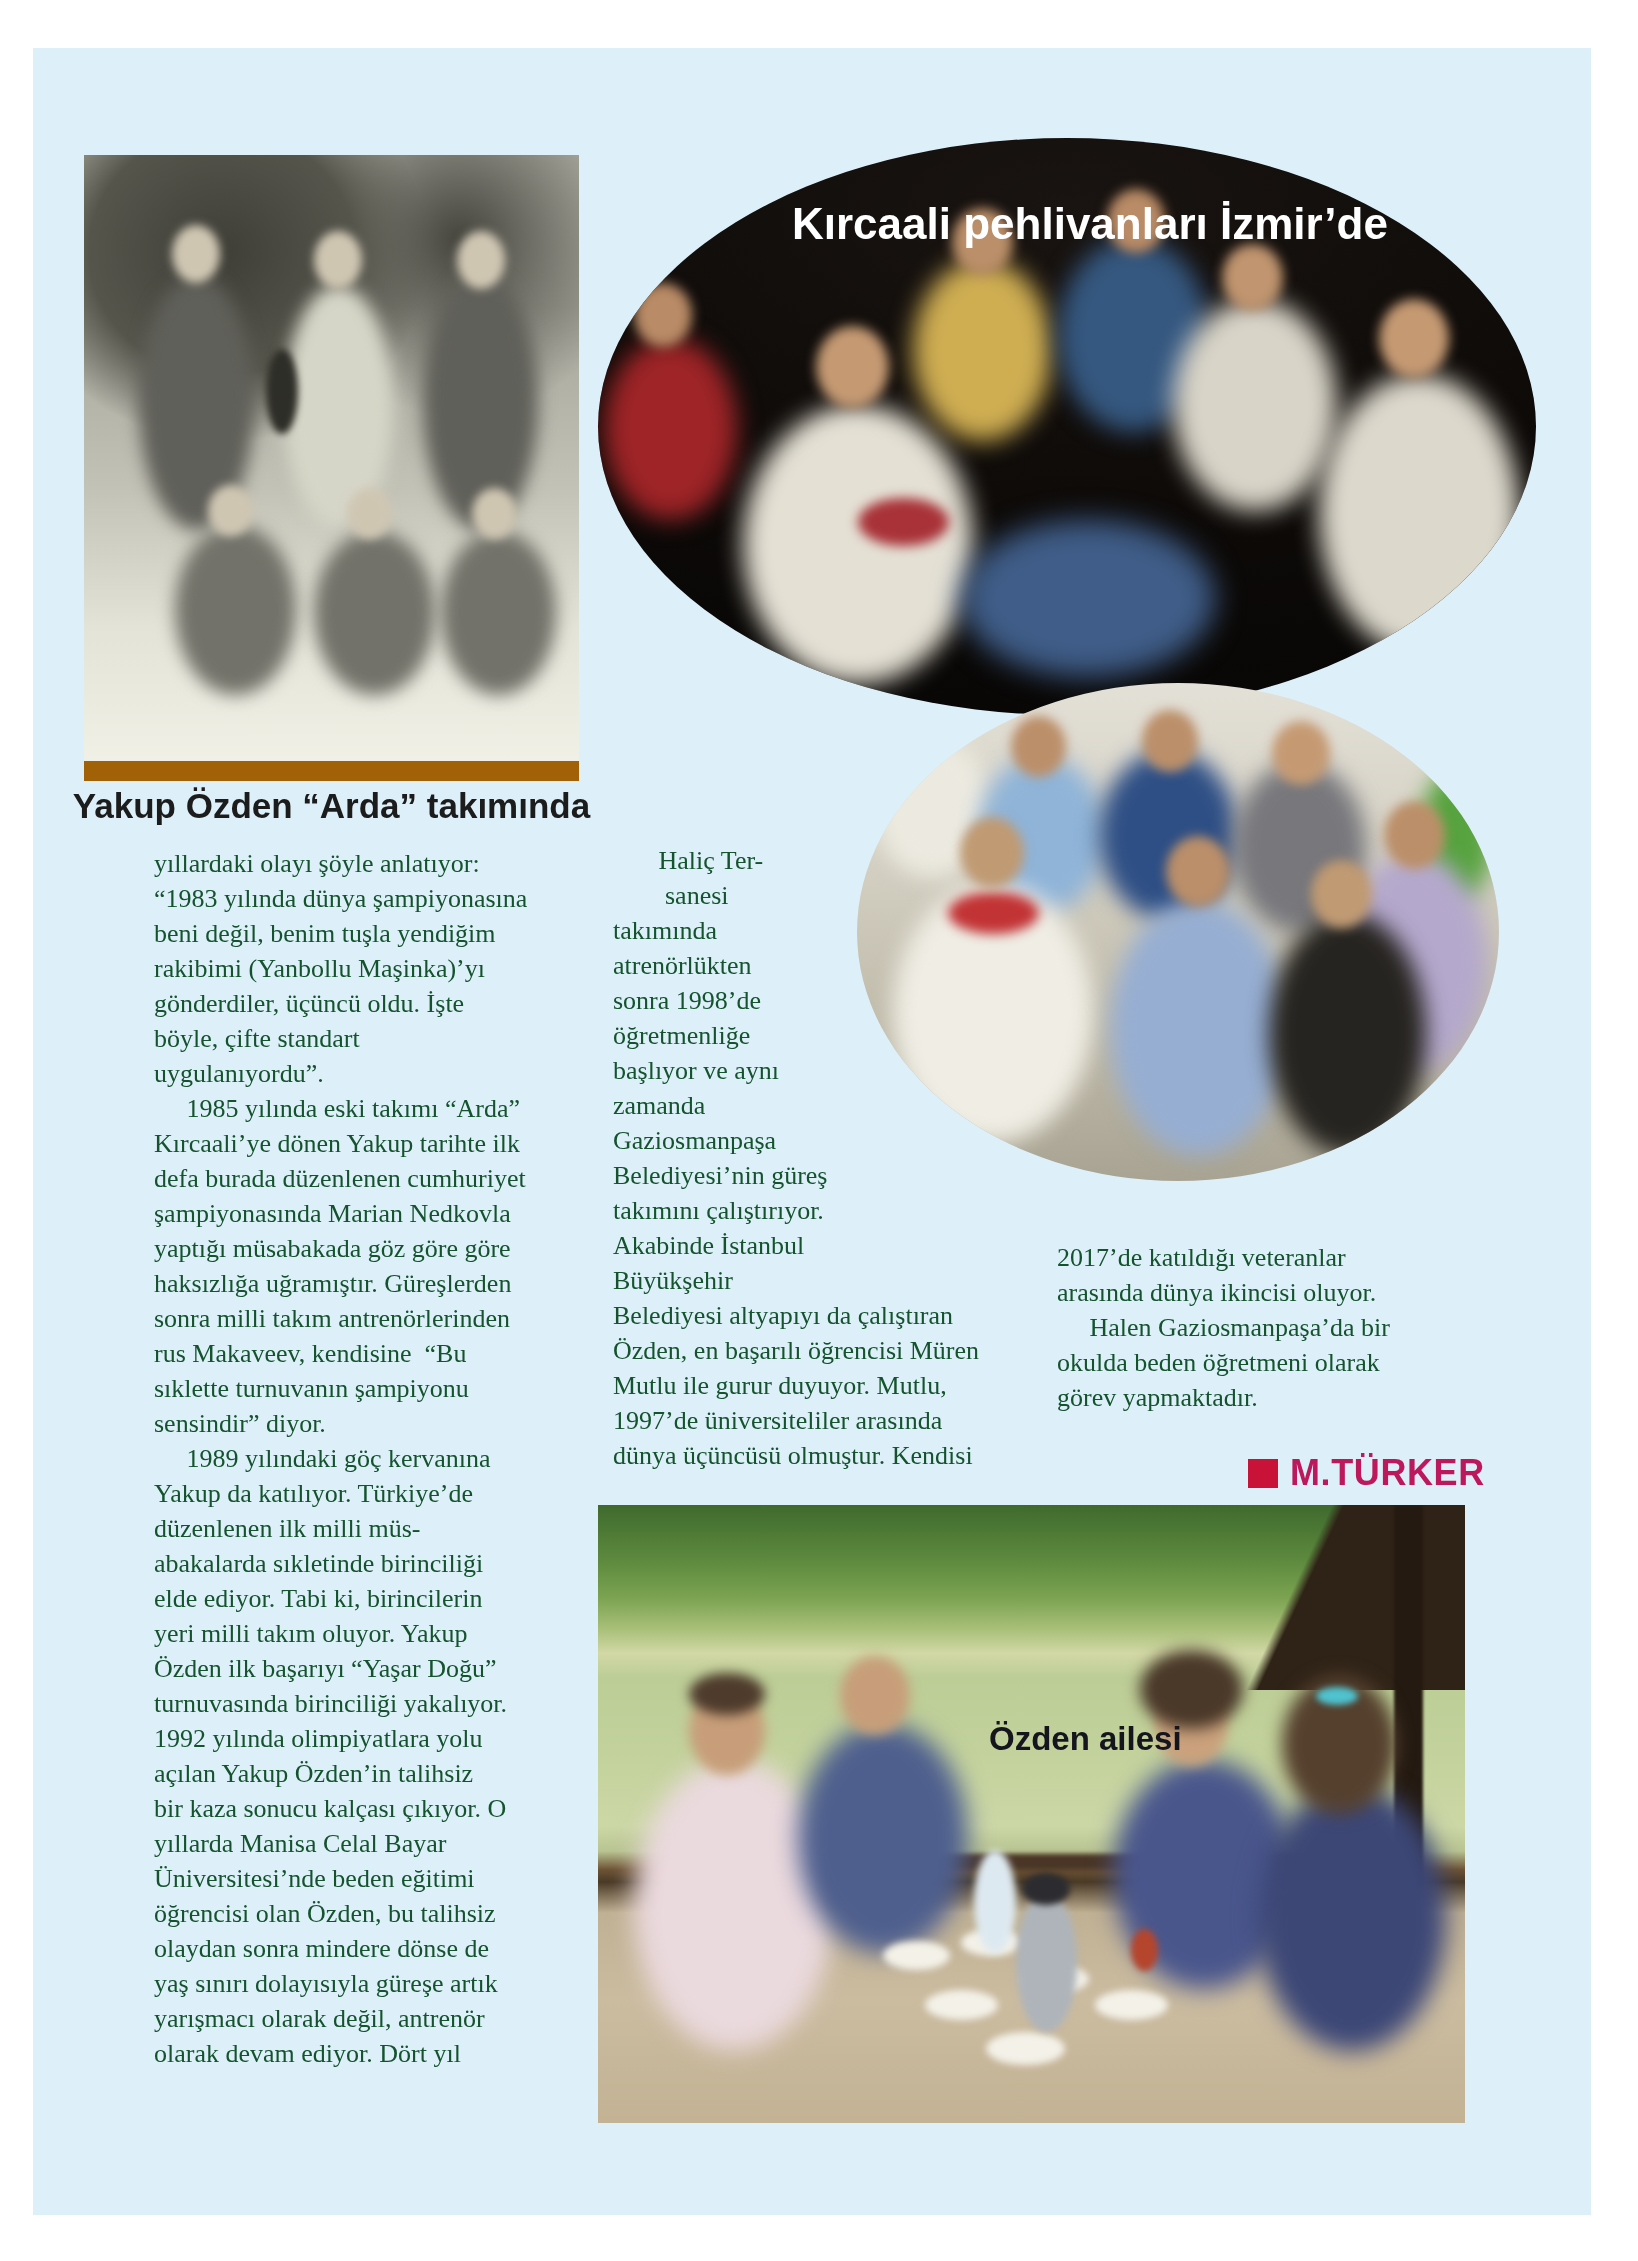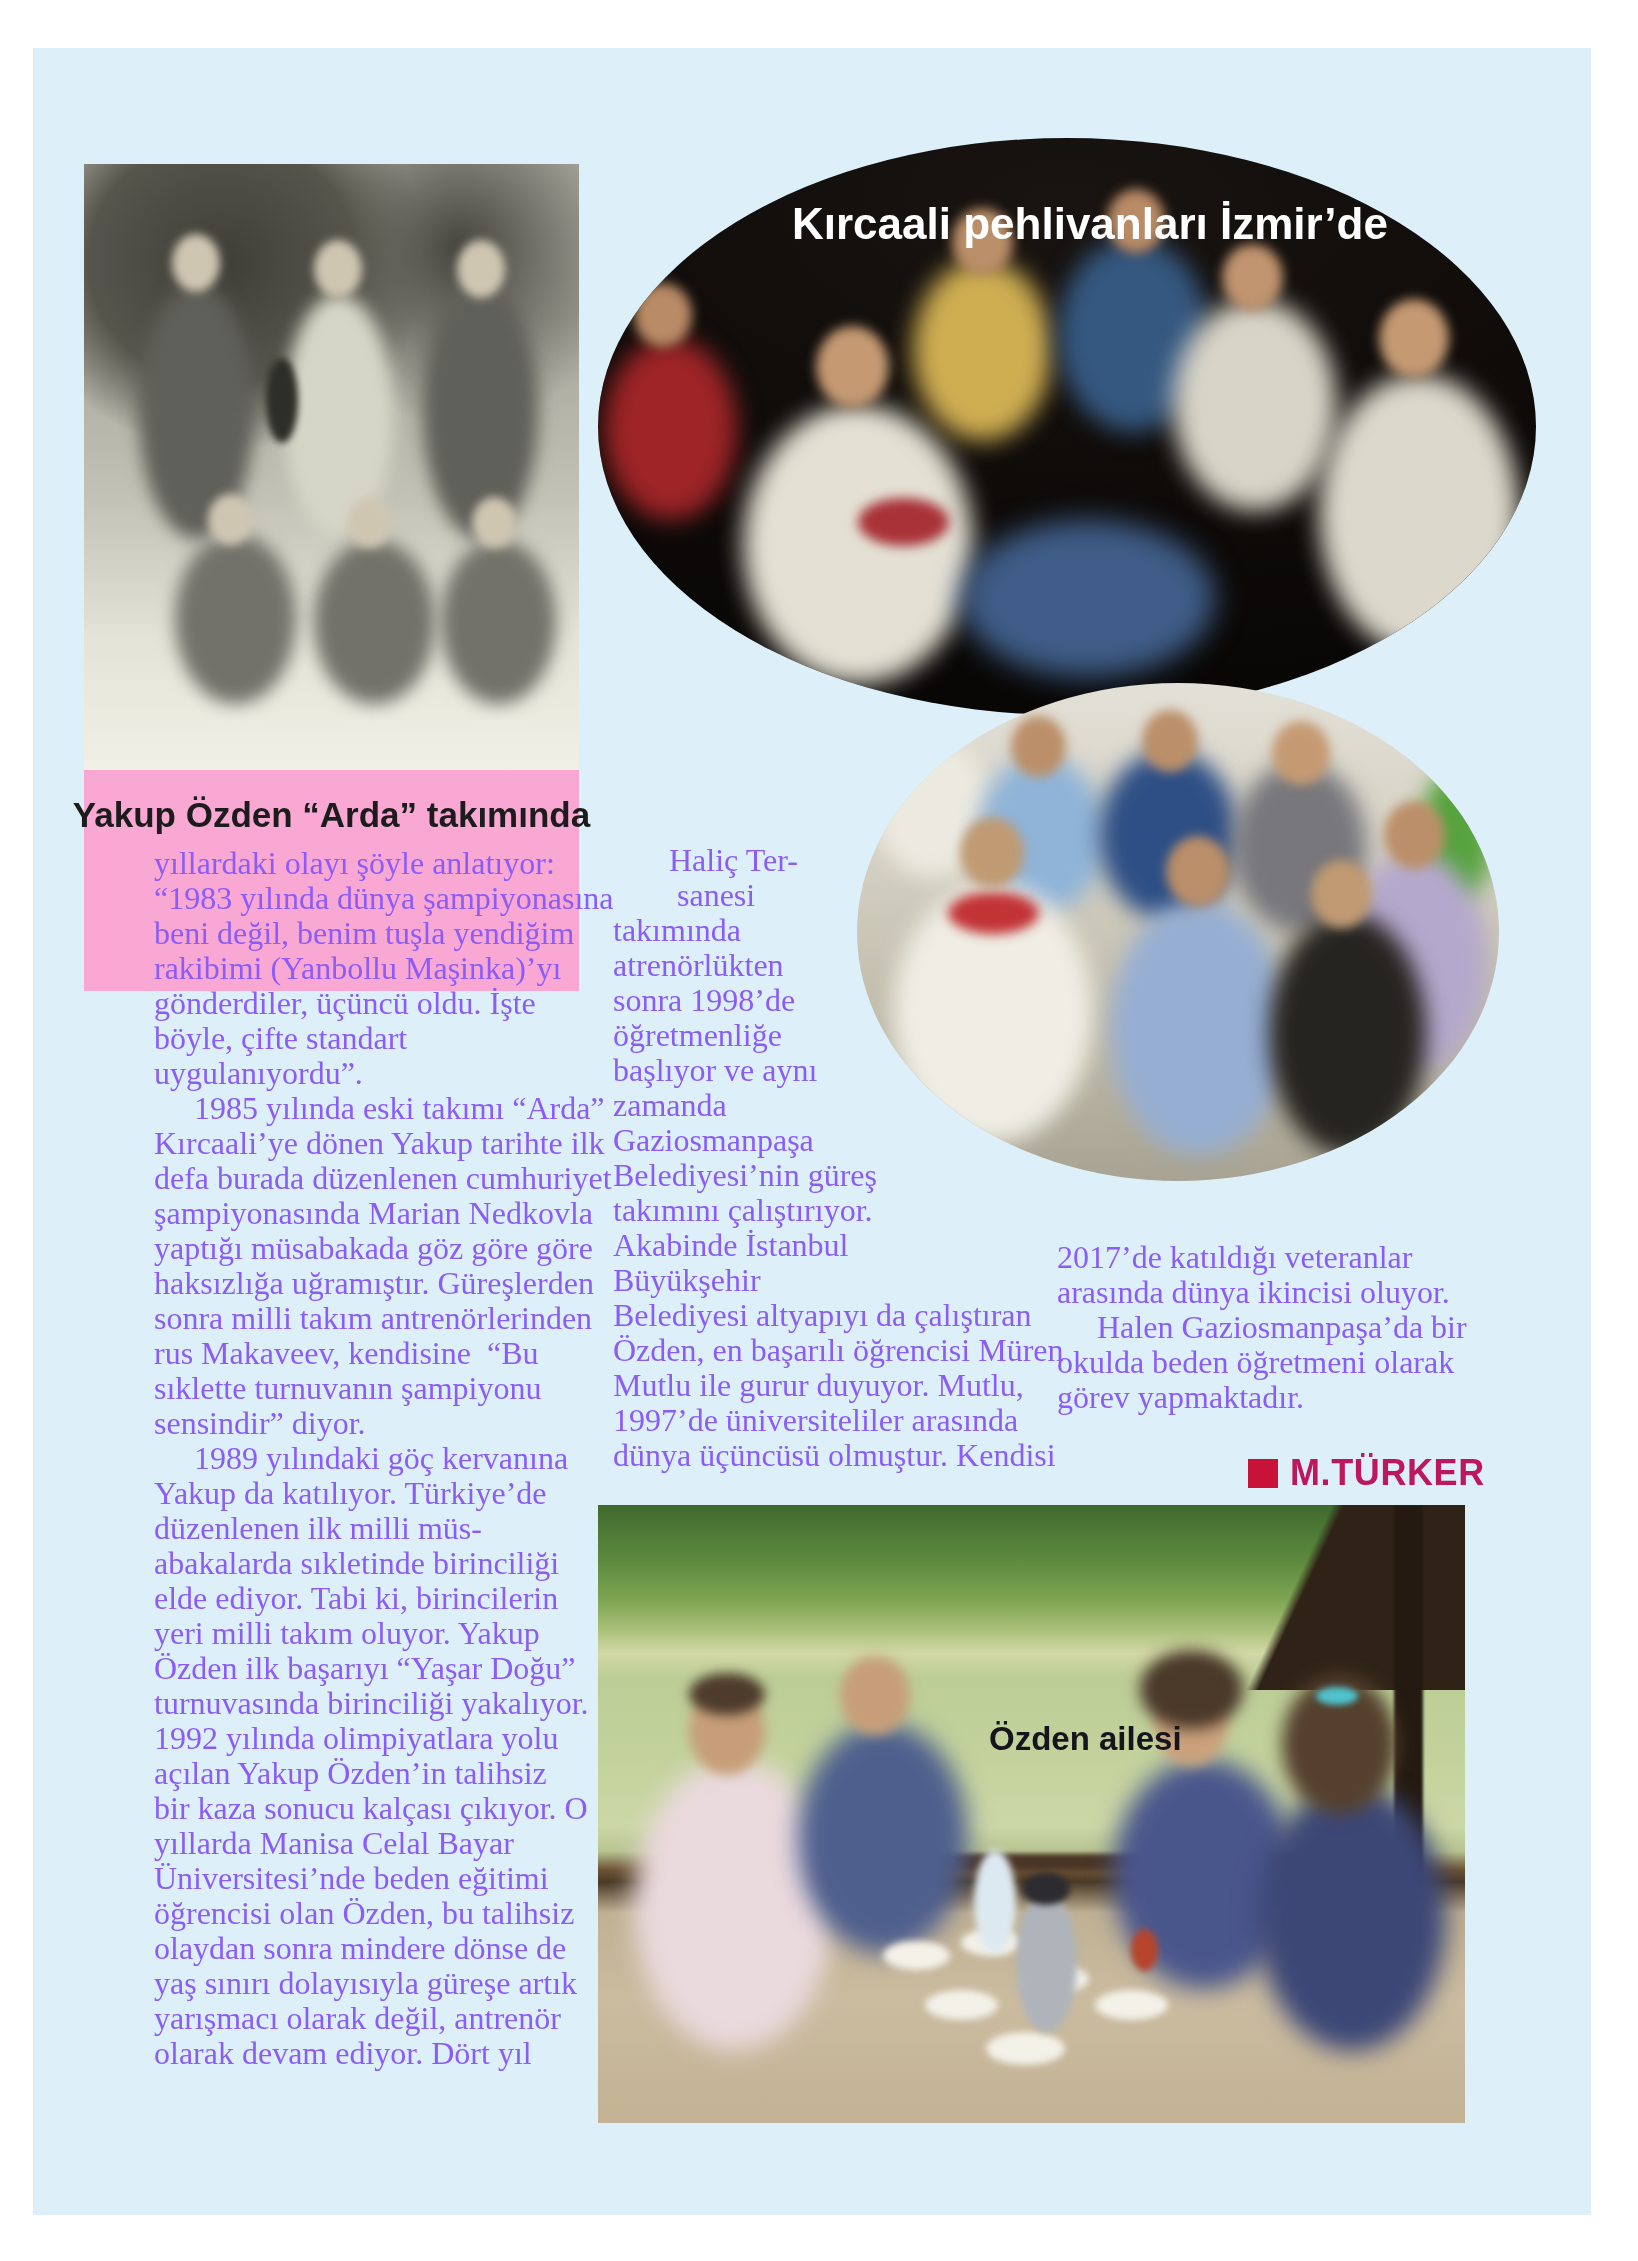--- a/index.html
+++ b/index.html
@@ -1,38 +1,38 @@
 <!DOCTYPE html>
 <html style="font-size:9.7px"><head>
 <meta charset="utf-8">
 <style>
   html,body{margin:0;padding:0;background:#ffffff;}
   .page{position:relative;width:1639px;height:2261px;background:#ffffff;overflow:hidden;
         font-family:"Liberation Serif", serif;}
   .panel{position:absolute;left:33px;top:48px;width:1558px;height:2167px;background:#ddf0fa;}
   .blob{position:absolute;border-radius:50%;}
   
-  .arda-frame{position:absolute;left:51px;top:116px;width:495px;height:827px;background:#f9a8d4;}
+  .arda-frame{position:absolute;left:51px;top:107px;width:495px;height:626px;background:#a16207;}
   .arda-img{position:absolute;left:0;top:0;width:495px;height:606px;overflow:hidden;
     background:
       radial-gradient(60% 45% at 28% 16%, #3f3f38 0%, #55554c 45%, rgba(0,0,0,0) 70%),
       radial-gradient(50% 42% at 76% 14%, #45453e 0%, rgba(0,0,0,0) 70%),
       linear-gradient(180deg,#b2b2a8 0%,#a5a59b 25%,#c2c2b6 55%,#e3e3d7 78%,#f0f0e6 100%);}
   .arda-caption{position:absolute;left:0;top:606px;width:495px;height:90px;display:flex;
     align-items:center;justify-content:center;font-family:"Liberation Sans",sans-serif;
     font-weight:bold;font-size:35px;color:#1c1c1c;white-space:nowrap;}
   
   .oval1{position:absolute;left:565px;top:90px;width:938px;height:577px;border-radius:50%;
     overflow:hidden;background:radial-gradient(120% 100% at 50% 12%, #191411 0%, #0d0a08 55%, #070605 100%);}
   .oval1-caption{position:absolute;left:194px;top:61px;width:703px;
     font-family:"Liberation Sans",sans-serif;font-weight:bold;font-size:44px;color:#ffffff;white-space:nowrap;}
   .oval2{position:absolute;left:824px;top:635px;width:642px;height:498px;border-radius:50%;
     overflow:hidden;background:linear-gradient(180deg,#e3e0d7 0%,#d4d0c3 35%,#bfbaa9 70%,#a8a392 100%);}
   
-  .bodycol{position:absolute;white-space:pre-wrap;font-size:32px;line-height:35px;color:#8b5cf6;}
+  .bodycol{position:absolute;white-space:pre-wrap;font-size:26px;line-height:35px;color:#14532d;}
   .col1{left:121px;top:798px;width:466px;}
   .col2{left:580px;top:795px;width:479px;}
   .col3{left:1024px;top:1192px;width:503px;}
   .byline{position:absolute;left:1215px;top:1404px;display:flex;align-items:center;gap:12px;}
   .byline-sq{width:30px;height:29px;background:#c81238;}
   .byline-txt{font-family:"Liberation Sans",sans-serif;font-weight:bold;font-size:36px;color:#be185d;letter-spacing:0.6px;}
   
   .family{position:absolute;left:553px;top:1445px;width:867px;height:618px;overflow:hidden;
     background:linear-gradient(180deg,
       #3f6a2e 0%, #5d8a3e 9%, #7ba351 15%, #a8bf78 20%,

